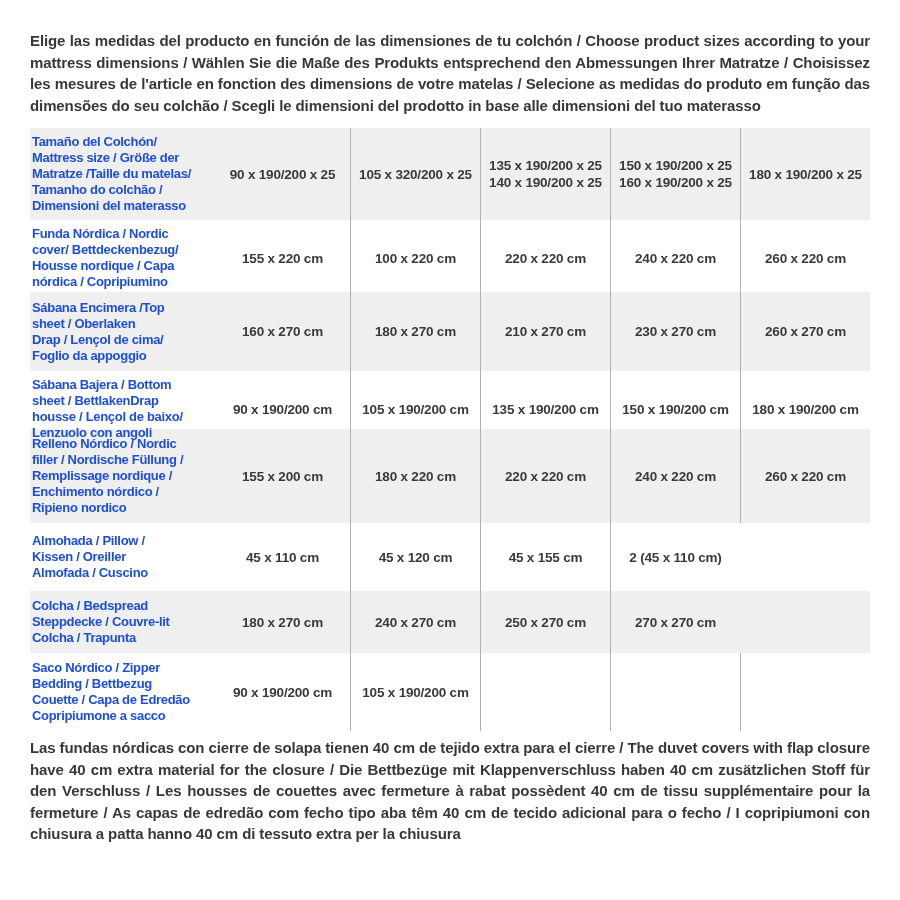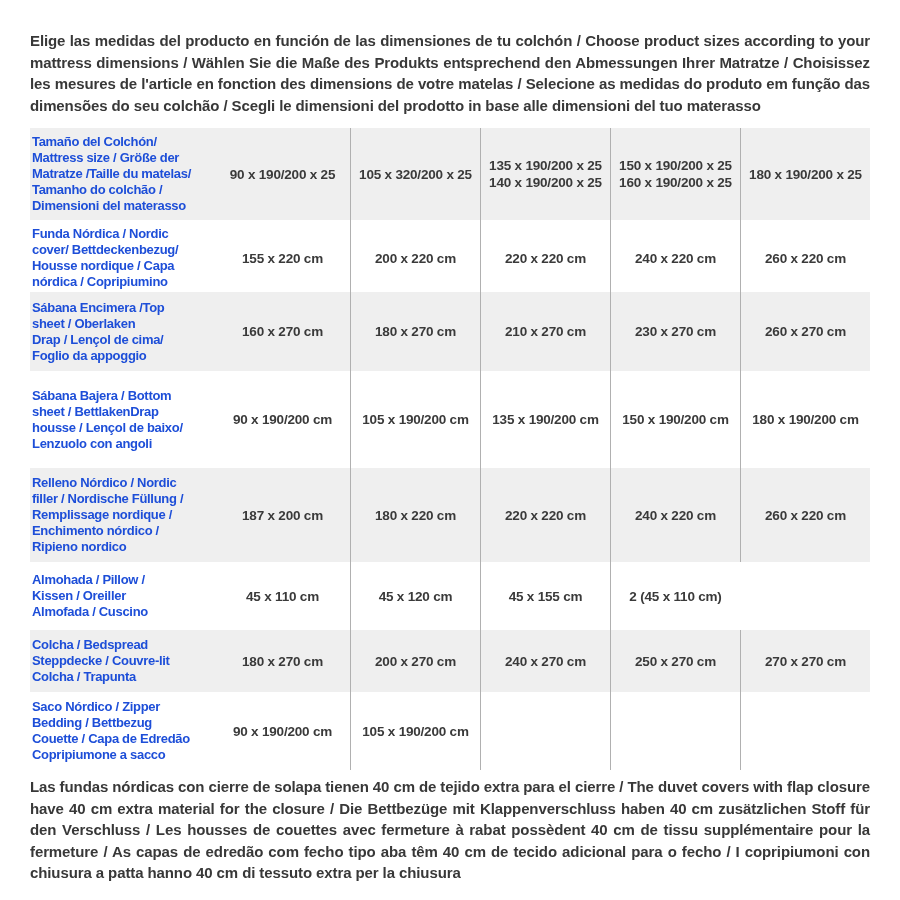--- a/index.html
+++ b/index.html
@@ -85,57 +85,57 @@
 160 x 190/200 x 25</div>
       <div class="cell value-cell bordered">180 x 190/200 x 25</div>
     </div>
 
     <div class="trow" style="height:72px">
       <div class="cell label-cell">Funda Nórdica /  Nordic
 cover/ Bettdeckenbezug/
 Housse nordique  / Capa
 nórdica / Copripiumino</div>
       <div class="cell value-cell">155 x 220 cm</div>
-      <div class="cell value-cell bordered">200 x 220 cm</div>
+      <div class="cell value-cell bordered">100 x 220 cm</div>
       <div class="cell value-cell bordered">220 x 220 cm</div>
       <div class="cell value-cell bordered">240 x 220 cm</div>
       <div class="cell value-cell bordered">260 x 220 cm</div>
     </div>
 
     <div class="trow shaded" style="height:79px">
       <div class="cell label-cell">Sábana Encimera /Top
 sheet / Oberlaken
 Drap / Lençol de cima/
 Foglio da appoggio</div>
       <div class="cell value-cell">160 x 270 cm</div>
       <div class="cell value-cell bordered">180 x 270 cm</div>
       <div class="cell value-cell bordered">210 x 270 cm</div>
       <div class="cell value-cell bordered">230 x 270 cm</div>
       <div class="cell value-cell bordered">260 x 270 cm</div>
     </div>
 
-    <div class="trow" style="height:97px">
+    <div class="trow" style="height:58px">
       <div class="cell label-cell">Sábana Bajera / Bottom
 sheet / BettlakenDrap
 housse / Lençol de baixo/
 Lenzuolo con angoli</div>
       <div class="cell value-cell">90 x 190/200 cm</div>
       <div class="cell value-cell bordered">105 x 190/200 cm</div>
       <div class="cell value-cell bordered">135 x 190/200 cm</div>
       <div class="cell value-cell bordered">150 x 190/200 cm</div>
       <div class="cell value-cell bordered">180 x 190/200 cm</div>
     </div>
 
     <div class="trow shaded" style="height:94px">
       <div class="cell label-cell">Relleno Nórdico / Nordic
 filler / Nordische Füllung /
 Remplissage nordique /
 Enchimento nórdico /
 Ripieno nordico</div>
-      <div class="cell value-cell">187 x 200 cm</div>
+      <div class="cell value-cell">155 x 200 cm</div>
       <div class="cell value-cell bordered">180 x 220 cm</div>
       <div class="cell value-cell bordered">220 x 220 cm</div>
       <div class="cell value-cell bordered">240 x 220 cm</div>
       <div class="cell value-cell bordered">260 x 220 cm</div>
     </div>
 
     <div class="trow" style="height:68px">
       <div class="cell label-cell">Almohada  / Pillow /
 Kissen / Oreiller
 Almofada / Cuscino</div>
@@ -143,21 +143,20 @@
       <div class="cell value-cell bordered">45 x 120 cm</div>
       <div class="cell value-cell bordered">45 x 155 cm</div>
       <div class="cell value-cell bordered">2 (45 x 110 cm)</div>
     </div>
 
     <div class="trow shaded" style="height:62px">
       <div class="cell label-cell">Colcha / Bedspread
 Steppdecke / Couvre-lit
 Colcha / Trapunta</div>
       <div class="cell value-cell">180 x 270 cm</div>
-      <div class="cell value-cell bordered">200 x 270 cm</div>
       <div class="cell value-cell bordered">240 x 270 cm</div>
       <div class="cell value-cell bordered">250 x 270 cm</div>
       <div class="cell value-cell bordered">270 x 270 cm</div>
     </div>
 
     <div class="trow" style="height:78px">
       <div class="cell label-cell">Saco Nórdico / Zipper
 Bedding / Bettbezug
 Couette  / Capa de Edredão
 Copripiumone a sacco</div>

